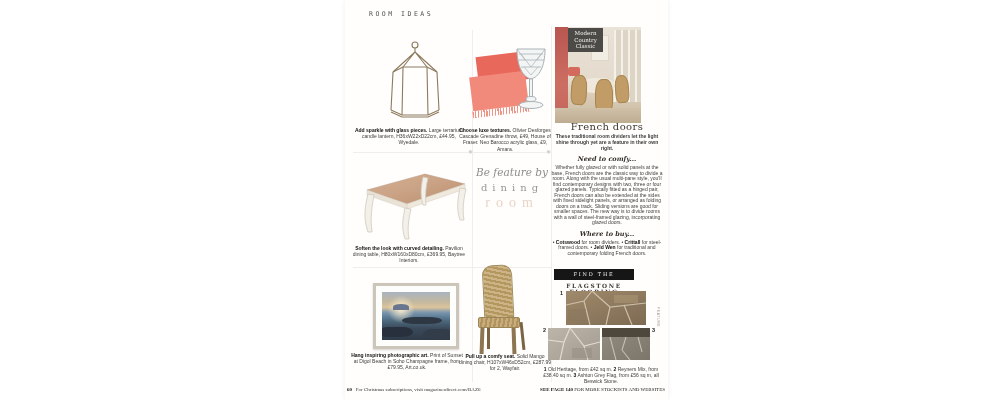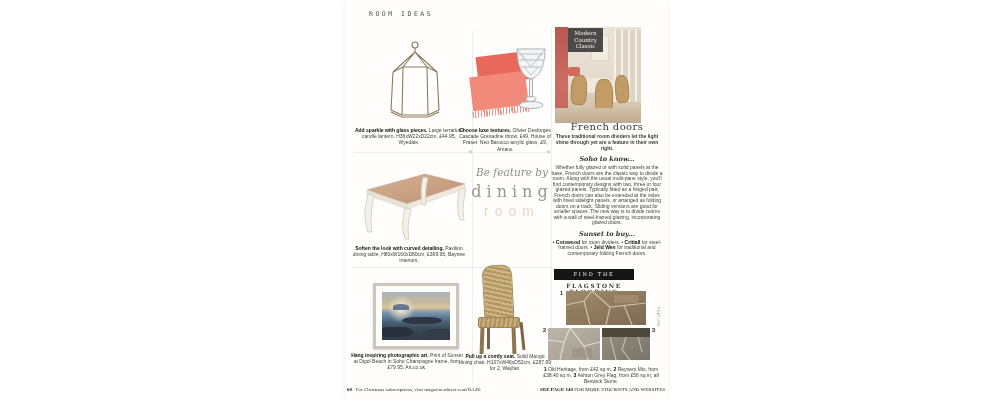--- a/index.html
+++ b/index.html
@@ -44,22 +44,22 @@
   .photo-label { position:absolute; left:13px; top:1px; width:35px; padding:2px 0; background:#4c4a47; color:#f4f2ef;
     font-family:"DejaVu Serif",serif; font-size:5.5px; line-height:6.6px; text-align:center; z-index:3; }
 
   
   .table-svg { left:14px; top:160px; }
 
   
   .feature-block { left:103px; top:166px; width:128px; text-align:center; }
   .script-line { font-family:"DejaVu Serif",serif; font-style:italic; font-size:10.5px; color:#8c8c8c; }
   .feature-name { font-family:"DejaVu Serif",serif; font-weight:bold; font-size:17px; color:#3f3c39; margin-top:2px; }
-  .feature-word1 { font-family:"DejaVu Serif",serif; font-size:16px; color:#9a9692; letter-spacing:5px; margin-top:4px; }
-  .feature-word2 { font-family:Liberation Sans, sans-serif; font-size:14px; color:#e7d5c8; letter-spacing:6px; margin-top:2px; }
+  .feature-word1 { font-family:"DejaVu Serif",serif; font-size:10px; color:#9a9692; letter-spacing:5px; margin-top:4px; }
+  .feature-word2 { font-family:Liberation Serif, serif; font-size:14px; color:#e7d5c8; letter-spacing:6px; margin-top:2px; }
 
   
   .article { left:205px; top:121px; width:114px; text-align:center; }
   .article-title { font-family:"DejaVu Serif",serif; font-size:10px; color:#3e3630; letter-spacing:0.4px; }
   .article-intro { font-size:5px; line-height:5.8px; font-weight:bold; color:#3a3a3a; margin-top:2px; }
   .sub-head { font-family:"DejaVu Serif",serif; font-style:italic; font-weight:bold; font-size:6.5px; color:#35302b; margin-top:4px; }
   .article-body { font-size:5px; line-height:5.5px; color:#3f3f3f; margin-top:2px; }
   .buy-list { margin-top:2px; font-size:5px; line-height:5.6px; color:#3f3f3f; }
   .buy-item::before { content:"• "; }
   .buy-item .b { font-weight:bold; color:#111; }
@@ -172,23 +172,23 @@
     <div class="photo-label">
       <div>Modern</div>
       <div>Country</div>
       <div>Classic</div>
     </div>
   </div>
 
   <div class="abs article">
     <div class="article-title">French doors</div>
     <div class="article-intro">These traditional room dividers let the light shine through yet are a feature in their own right.</div>
-    <div class="sub-head">Soho to know...</div>
+    <div class="sub-head">Need to comfy...</div>
     <div class="article-body">Whether fully glazed or with solid panels at the base, French doors are the classic way to divide a room. Along with the usual multi-pane style, you'll find contemporary designs with two, three or four glazed panels. Typically fitted as a hinged pair, French doors can also be extended at the sides with fixed sidelight panels, or arranged as folding doors on a track. Sliding versions are good for smaller spaces. The new way is to divide rooms with a wall of steel-framed glazing, incorporating glazed doors.</div>
-    <div class="sub-head">Sunset to buy...</div>
+    <div class="sub-head">Where to buy...</div>
     <div class="buy-list">
       <span class="buy-item"><span class="b">Cotswood</span><span> for room dividers.</span></span>
       <span class="buy-item"><span class="b">Crittall</span><span> for steel-framed doors.</span></span>
       <span class="buy-item"><span class="b">Jeld Wen</span><span> for traditional and contemporary folding French doors.</span></span>
     </div>
   </div>
 
   <svg class="abs table-svg" width="112" height="82" viewBox="0 0 112 82">
     <defs>
       <linearGradient id="wood" x1="0" y1="0" x2="1" y2="1">

